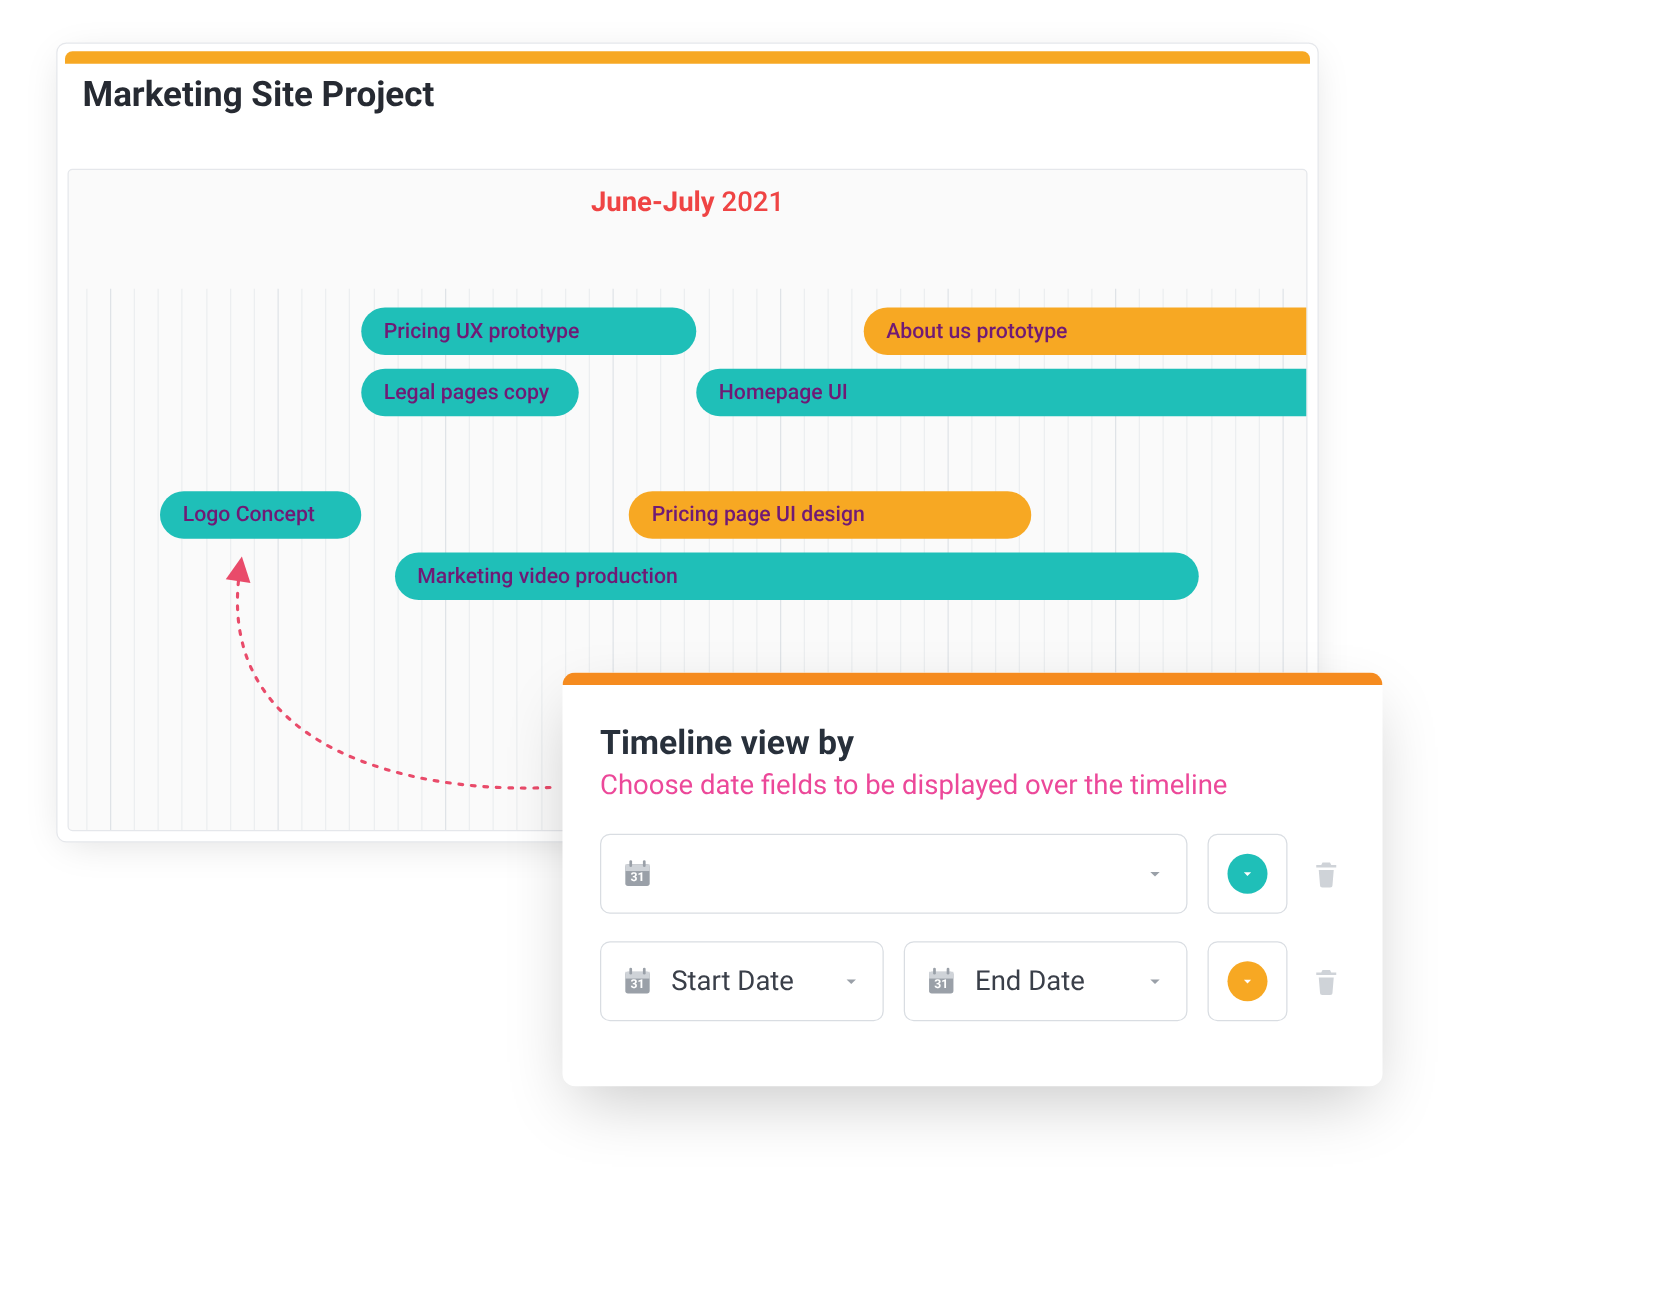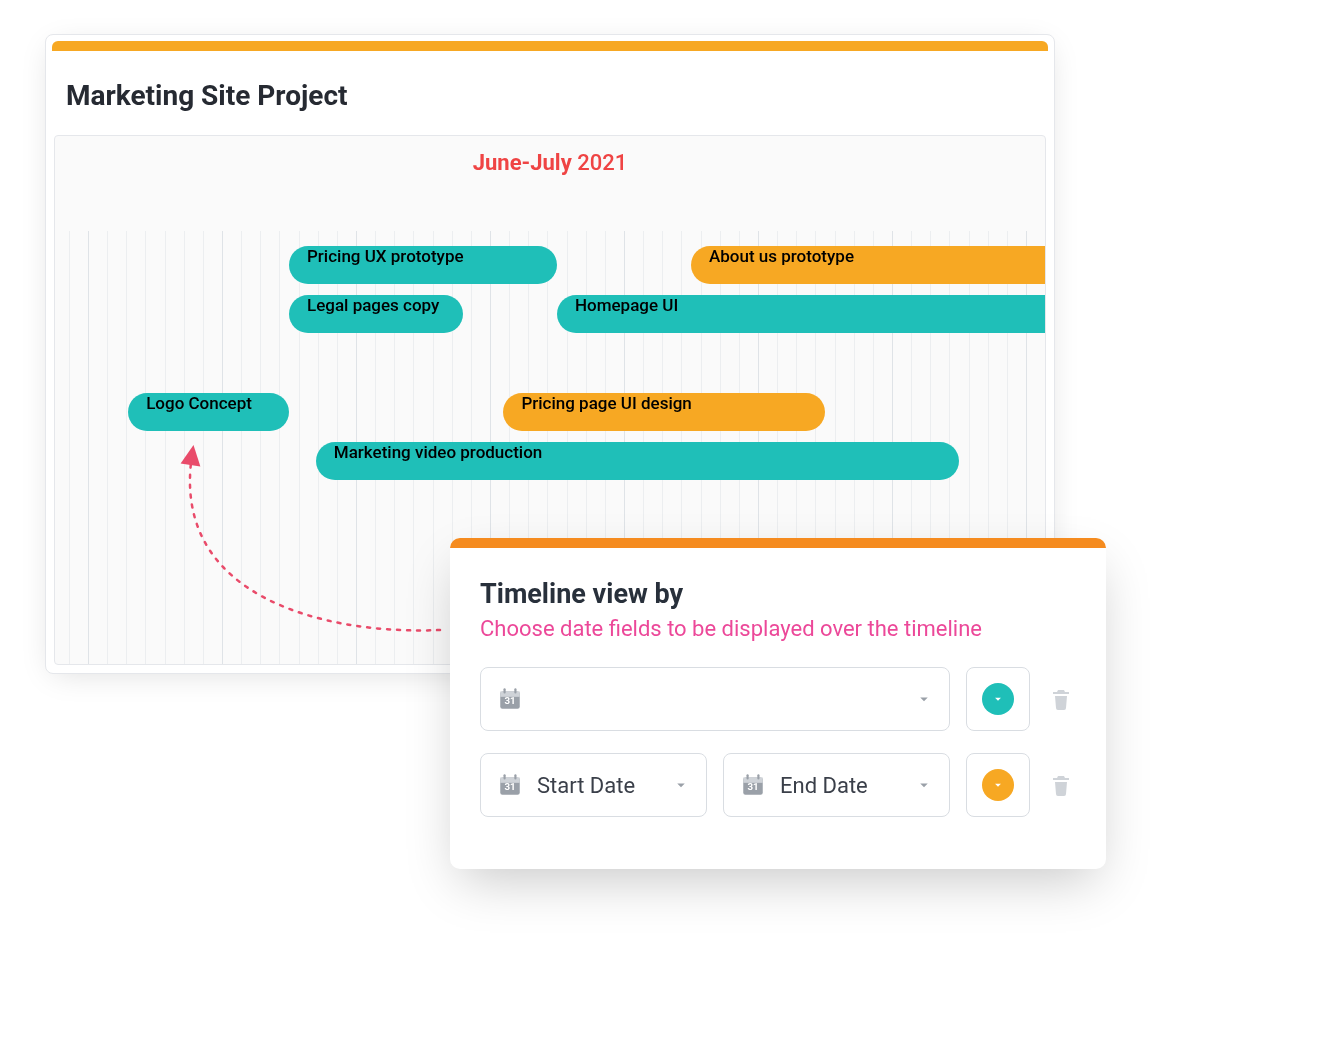--- a/index.html
+++ b/index.html
@@ -28,21 +28,21 @@
   .timeline-card .top-bar {
     height: 10px;
     background: #F7A823;
     border-radius: 6px 6px 0 0;
     margin: 6px 6px 0 6px;
   }
   .project-title {
     font-size: 28px;
     font-weight: 700;
     color: #262a32;
-    padding: 28px 20px 16px 20px;
+    padding: 8px 20px 16px 20px;
   }
   .gantt {
     position: absolute;
     left: 8px; right: 8px; top: 100px; bottom: 8px;
     background: #fafafa;
     border: 1px solid #e5e7eb;
     border-radius: 4px;
     overflow: hidden;
   }
   .gantt-header {
@@ -65,25 +65,25 @@
     position: absolute;
     left: 0; right: 0; top: 95px; bottom: 0;
   }
   .gantt-grid .vline {
     position: absolute; top: 0; bottom: 0; width: 1px; background: #eceef0;
   }
   .task {
     position: absolute;
     height: 38px;
     border-radius: 20px;
-    color: #000000;
+    color: #701a75;
     font-size: 17px;
     font-weight: 500;
     display: flex;
-    align-items: flex-start;
+    align-items: center;
     padding: 0 18px;
     cursor: pointer;
     white-space: nowrap;
   }
   .task.teal   { background: #1FBFB8; }
   .task.orange { background: #F7A823; }
 
   
   .settings-card {
     position: absolute;

